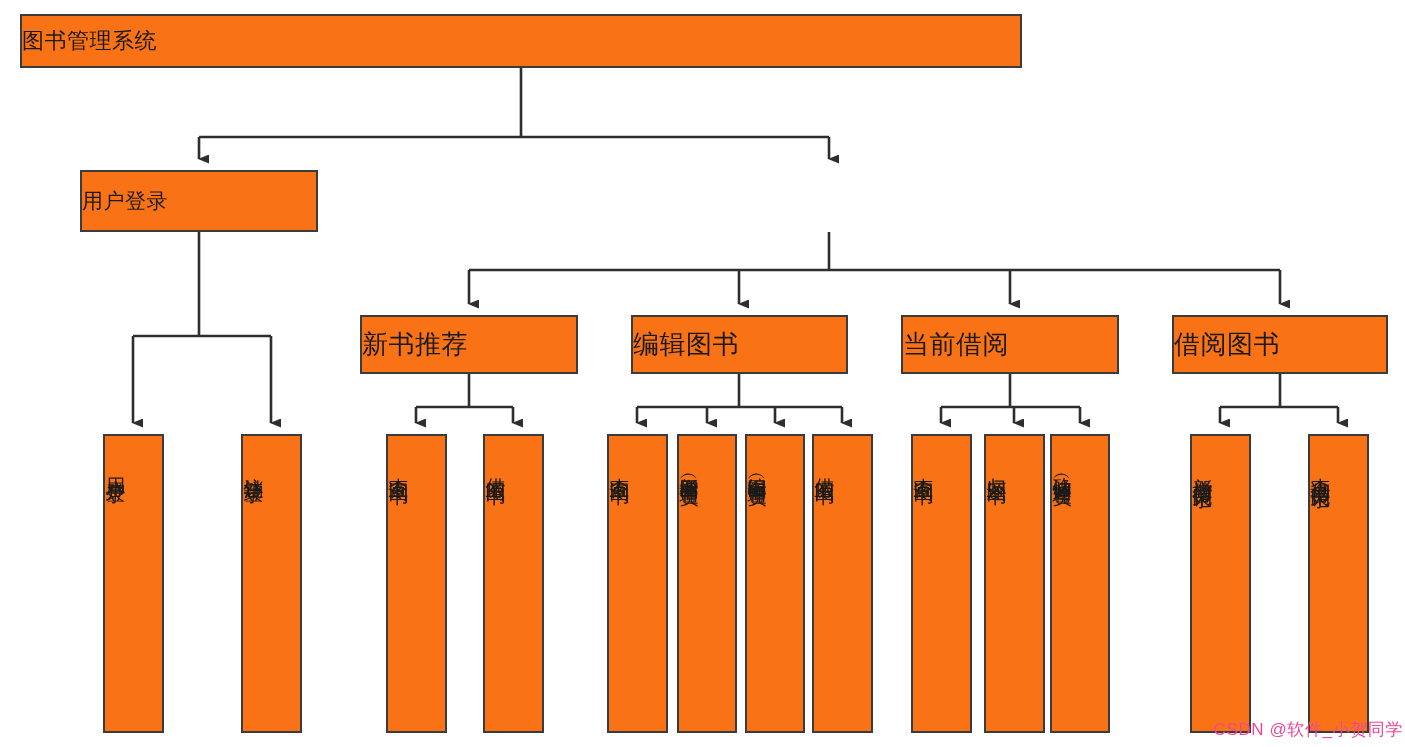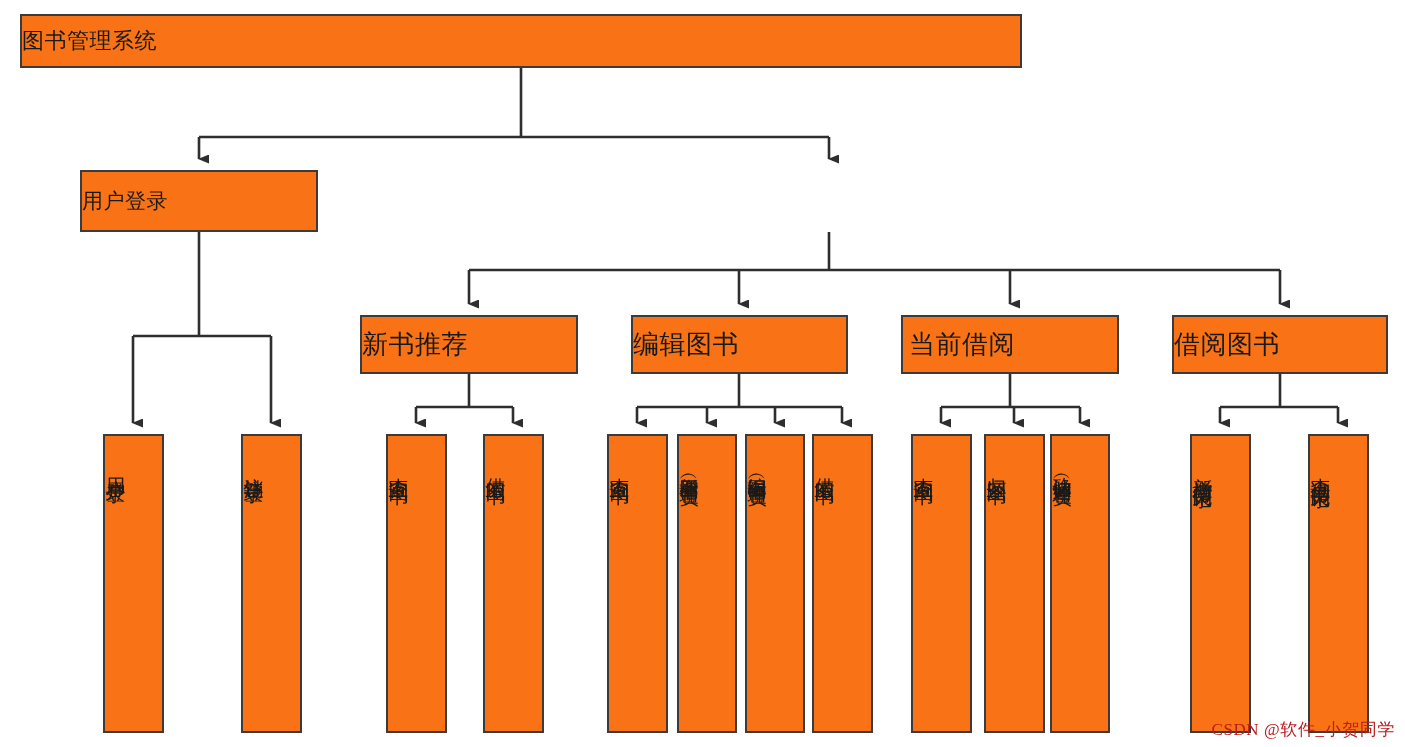--- a/index.html
+++ b/index.html
@@ -60,28 +60,28 @@
     line-height: 1.05;
     white-space: normal;
     max-height: 100%;
   }
   .node.leaf.narrow .label {
     font-size: 19px;
     letter-spacing: 1.5px;
   }
   #watermark {
     position: absolute;
-    right: 10px;
+    right: 2px;
     bottom: 6px;
     font-size: 17px;
-    color: #b91c1c;
+    color: #ec4899;
     letter-spacing: 0.6px;
     z-index: 5;
     white-space: nowrap;
-    font-family: Liberation Serif, serif;
+    font-family: Liberation Sans, sans-serif;
   }
 </style>
 </head>
 <body>
 
 <div id="canvas">
 
   <svg id="edges" viewBox="0 0 1405 747" width="1405" height="747" xmlns="http://www.w3.org/2000/svg">
     <defs>
       <marker id="arrowhead" markerWidth="9" markerHeight="11" refX="4.5" refY="10" orient="auto" markerUnits="userSpaceOnUse">
@@ -132,21 +132,21 @@
   <div class="node lvl2" style="left: 80px; top: 170px; width: 238px; height: 62px;">
     <span class="label">用户登录</span>
   </div>
 
   <div class="node lvl3" style="left: 360px; top: 315px; width: 218px; height: 59px;">
     <span class="label">新书推荐</span>
   </div>
   <div class="node lvl3" style="left: 631px; top: 315px; width: 217px; height: 59px;">
     <span class="label">编辑图书</span>
   </div>
-  <div class="node lvl3" style="left: 901px; top: 315px; width: 218px; height: 59px; padding-left: 6px;">
+  <div class="node lvl3" style="left: 901px; top: 315px; width: 218px; height: 59px;">
     <span class="label">当前借阅</span>
   </div>
   <div class="node lvl3" style="left: 1172px; top: 315px; width: 216px; height: 59px;">
     <span class="label">借阅图书</span>
   </div>
 
   <div class="node leaf" style="left: 103px; top: 434px; width: 61px; height: 299px;">
     <span class="label">用户登录</span>
   </div>
   <div class="node leaf" style="left: 241px; top: 434px; width: 61px; height: 299px;">

